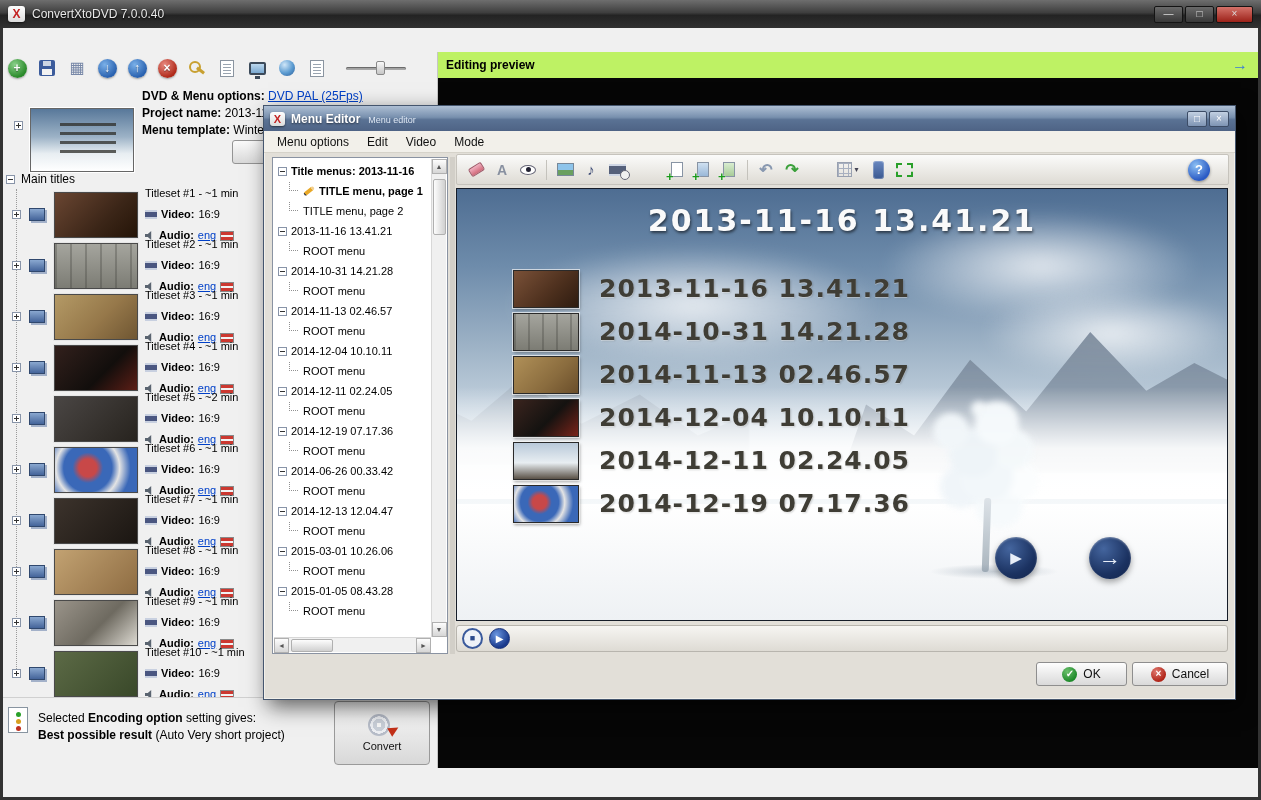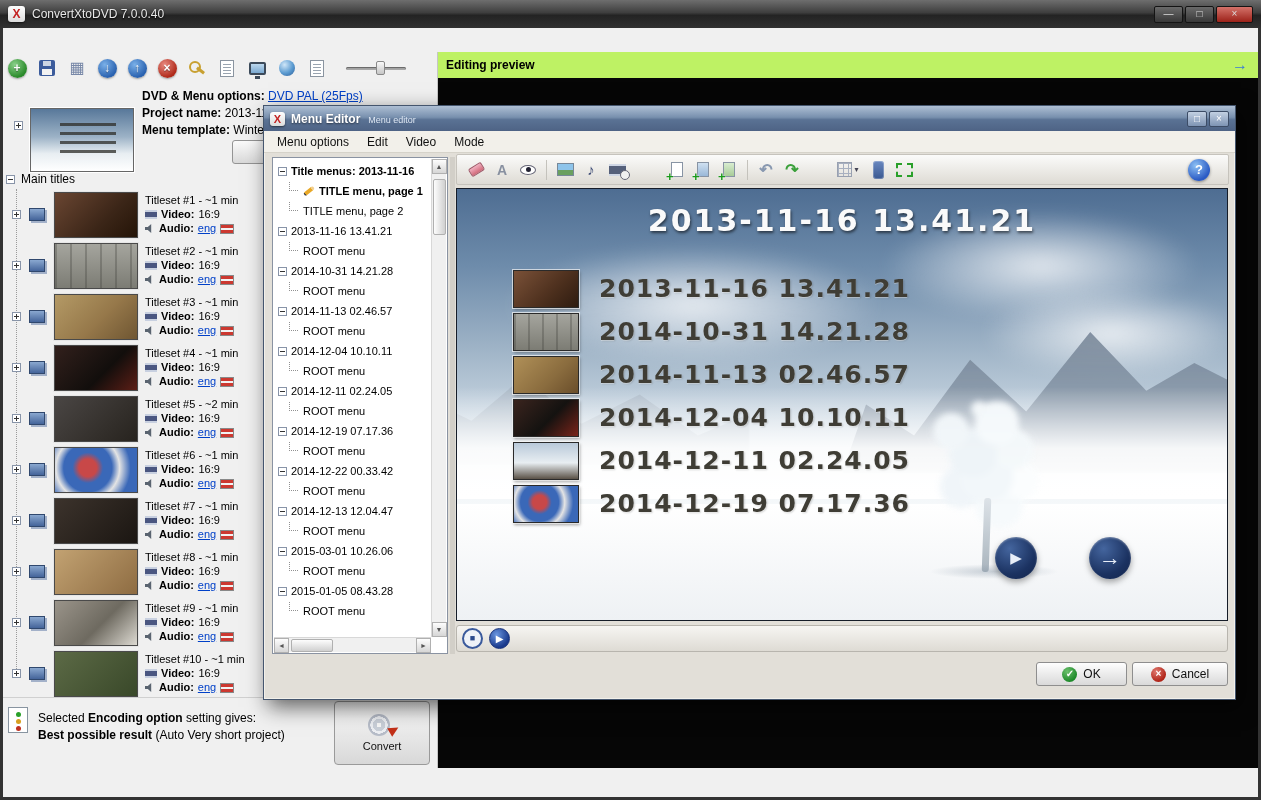--- a/index.html
+++ b/index.html
@@ -44,21 +44,21 @@
 .mini-lines{position:absolute;left:28%;top:22%;width:55%;height:52%;background:repeating-linear-gradient(180deg,rgba(45,45,40,.75) 0 3px,rgba(0,0,0,0) 3px 9px)}
 .lnk{color:#0040c8;text-decoration:underline;cursor:pointer}
 .edit-btn{background:linear-gradient(#fbfbfb,#d9d9d9);border:1px solid #949494;border-radius:3px;font-size:12px;color:#111;font-family:"Liberation Sans",sans-serif}
 
 .exp{width:9px;height:9px;border:1px solid #8894a8;background:#fff;flex:none;position:relative;display:inline-block}
 .exp::before{content:"";position:absolute;left:1px;top:3px;width:5px;height:1px;background:#333}
 .exp.plus::after{content:"";position:absolute;left:3px;top:1px;width:1px;height:5px;background:#333}
 .ts-row{display:flex;align-items:center;height:51px;padding-left:12px;position:relative}
 .scene-ico{width:16px;height:13px;margin-left:8px;background:linear-gradient(#8aa8d0,#44649a);border:1px solid #30486e;box-shadow:2px 2px 0 rgba(68,100,154,.45);flex:none}
 .ts-thumb{width:84px;height:46px;margin-left:9px;border:1px solid #4a4a4a;box-shadow:0 0 0 1px #e6e6e6;flex:none}
-.ts-info{margin-left:7px;display:flex;flex-direction:column;gap:1px;font-size:11px;color:#000;white-space:nowrap;overflow:hidden;line-height:13px}
+.ts-info{margin-left:7px;display:flex;flex-direction:column;gap:8px;font-size:11px;color:#000;white-space:nowrap;overflow:hidden;line-height:13px}
 .ts-line{display:flex;align-items:center;gap:4px}
 .mini-film{width:12px;height:9px;background:#4a5680;box-shadow:inset 0 2px 0 #c8d0e0,inset 0 -2px 0 #c8d0e0;flex:none}
 .mini-spk{width:10px;height:9px;background:#5a6470;clip-path:polygon(0 32%,28% 32%,62% 0,62% 100%,28% 68%,0 68%);flex:none}
 .flag{width:14px;height:10px;border:1px solid #888;background:linear-gradient(180deg,#cc3830 33%,#f2f2f2 33% 66%,#cc3830 66%);flex:none}
 
 .info-panel{background:#f0f0f0;border-top:1px solid #d0d0d0}
 .doc-lights{position:absolute;left:8px;top:9px;width:20px;height:26px;background:#fff;border:1px solid #8894a0}
 .doc-lights::before{content:"";position:absolute;left:7px;top:4px;width:5px;height:5px;border-radius:50%;background:#2aa02a;box-shadow:0 7px 0 #d8a020,0 14px 0 #c03020}
 .info-text{position:absolute;left:38px;top:12px;font-size:12px;line-height:17px;color:#000;white-space:nowrap}
 .convert-btn{position:absolute;left:334px;top:3px;width:96px;height:64px;display:flex;flex-direction:column;align-items:center;justify-content:center;gap:4px;background:linear-gradient(#fafafa,#d8d8d8);border:1px solid #9a9a9a;border-radius:4px;font-size:11px;color:#111;font-family:"Liberation Sans",sans-serif}
@@ -536,21 +536,21 @@
             <span class="exp"></span>
             <span class="tl">2014-12-19 07.17.36</span>
           </div>
           <div class="trow" style="padding-left:12px">
             <span class="conn"></span>
             <span class="tl">ROOT menu</span>
           </div>
 
           <div class="trow">
             <span class="exp"></span>
-            <span class="tl">2014-12-22 00.33.42</span>
+            <span class="tl">2014-06-26 00.33.42</span>
           </div>
           <div class="trow" style="padding-left:12px">
             <span class="conn"></span>
             <span class="tl">ROOT menu</span>
           </div>
 
           <div class="trow">
             <span class="exp"></span>
             <span class="tl">2014-12-13 12.04.47</span>
           </div>

